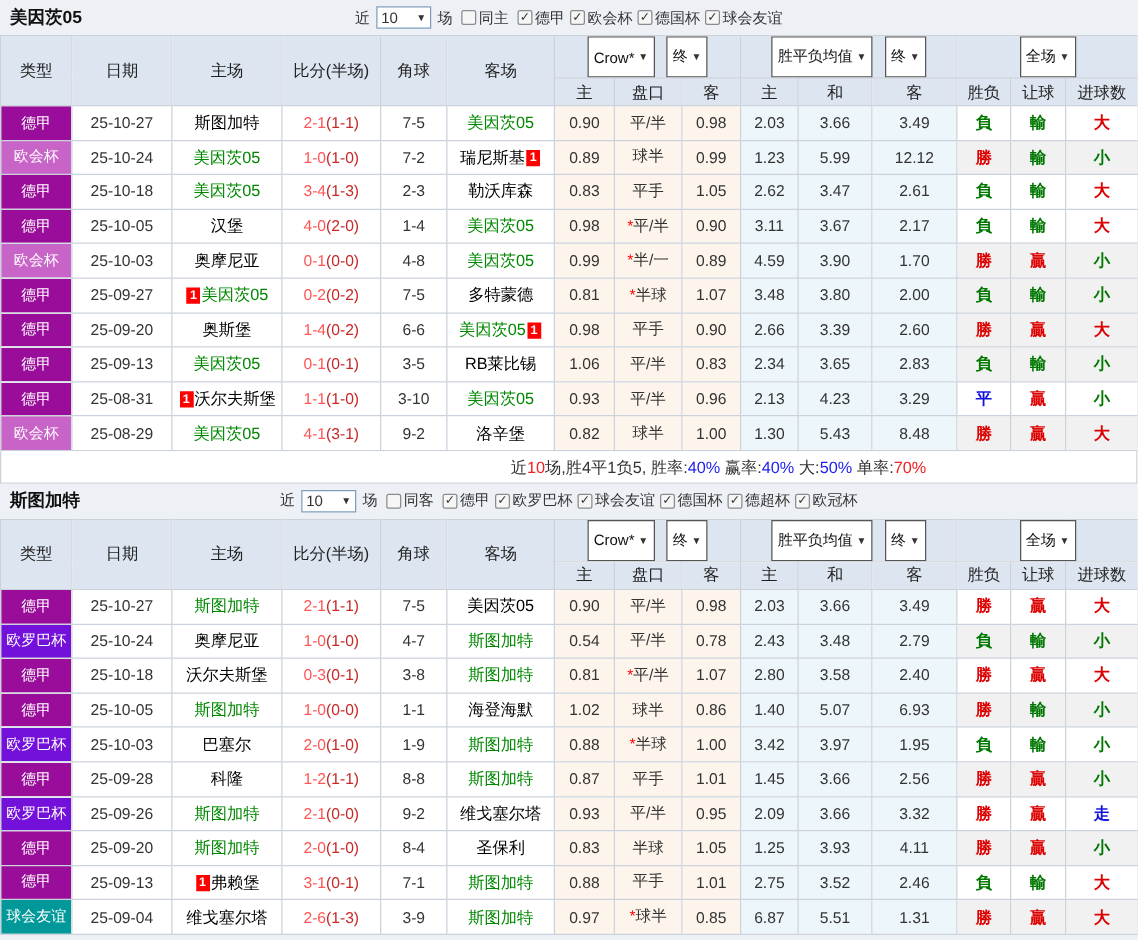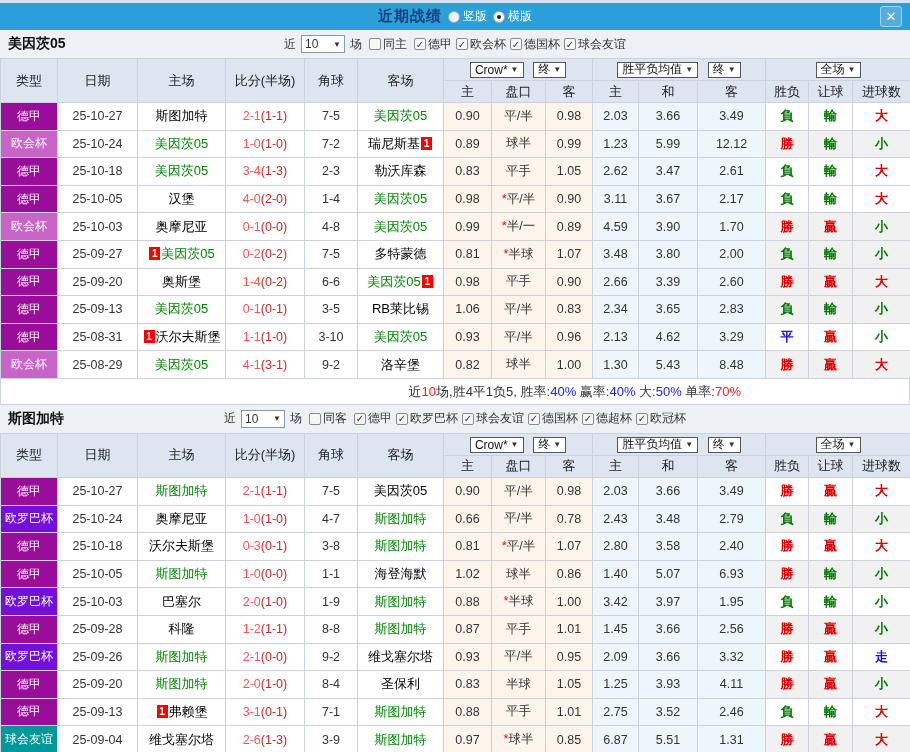--- a/index.html
+++ b/index.html
@@ -59,21 +59,21 @@
 
   
   table.stats-table { width:910px; border-collapse:collapse; table-layout:fixed; background:#fff; }
   table.stats-table th, table.stats-table td {
     border:1px solid #CBD2DC; text-align:center; overflow:hidden; white-space:nowrap;
   }
   thead th { background:#DDE5F0; font-weight:normal; font-size:13px; color:#222; height:22px; }
   thead tr.selects-row th { height:22px; }
   .hdr-select {
     display:inline-flex; align-items:center; justify-content:space-between;
-    height:16px; background:#fff; border:1px solid #555; padding:0 4px; margin:0 3px;
+    height:33px; background:#fff; border:1px solid #555; padding:0 4px; margin:0 3px;
     font-size:12px; color:#111; cursor:pointer; vertical-align:middle;
   }
   tbody td { border-color:#DCDCDC; font-size:13px; height:27.6px; background:#fff; }
   td.type-cell { color:#fff; font-size:12px; border-color:#E6E6E6; }
   td.date-cell { font-size:12.5px; color:#333; }
   td.team-cell { font-size:13px; color:#000; }
   td.team-cell .team.green { color:#008800; }
   .badge {
     display:inline-block; background:#FF0000; color:#fff; font-size:10px; font-weight:bold;
     width:11px; height:13px; line-height:13px; text-align:center; vertical-align:1px; margin:0 1px;
@@ -91,34 +91,20 @@
   
   .summary-row {
     height:26px; background:#fff; border:1px solid #CBD2DC; border-top:none;
     text-align:right; padding-right:168px; font-size:13px; line-height:25px; color:#333;
   }
 </style>
 </head>
 <body>
 
 <div class="window">
-  <div class="titlebar">
-    <span class="title">近期战绩</span>
-    <span class="radio-item">
-      <span class="radio"></span>
-      <span class="radio-label">竖版</span>
-    </span>
-    <span class="radio-item">
-      <span class="radio selected"></span>
-      <span class="radio-label">横版</span>
-    </span>
-    <span class="close-btn">
-      <span>✕</span>
-    </span>
-  </div>
   <div id="sections">
   <section class="team-section">
     <div class="section-header">
       <span class="team-name">美因茨05</span>
       <div class="filters">
         <span>近</span>
         <span class="mini-select">
           <span>10</span>
           <span class="caret">▼</span>
         </span>
@@ -348,21 +334,21 @@
               <td class="type-cell" style="background: rgb(154, 13, 154);">德甲</td>
               <td class="date-cell">25-08-31</td>
               <td class="team-cell"><span class="badge">1</span><span class="team">沃尔夫斯堡</span></td>
               <td class="score-cell"><span class="ft">1-1</span><span class="ht">(1-0)</span></td>
               <td class="corner-cell">3-10</td>
               <td class="team-cell"><span class="team green">美因茨05</span></td>
               <td class="ah-cell">0.93</td>
               <td class="ah-cell">平/半</td>
               <td class="ah-cell">0.96</td>
               <td class="eu-cell">2.13</td>
-              <td class="eu-cell">4.62</td>
+              <td class="eu-cell">4.23</td>
               <td class="eu-cell">3.29</td>
               <td class="res-cell" style="color: rgb(17, 17, 221);">平</td>
               <td class="res-cell" style="color: rgb(221, 0, 0);">贏</td>
               <td class="res-cell" style="color: rgb(0, 119, 0);">小</td>
             </tr>
             <tr>
               <td class="type-cell" style="background: rgb(200, 99, 200);">欧会杯</td>
               <td class="date-cell">25-08-29</td>
               <td class="team-cell"><span class="team green">美因茨05</span></td>
               <td class="score-cell"><span class="ft">4-1</span><span class="ht">(3-1)</span></td>
@@ -501,21 +487,21 @@
               <td class="res-cell" style="color: rgb(221, 0, 0);">贏</td>
               <td class="res-cell" style="color: rgb(221, 0, 0);">大</td>
             </tr>
             <tr>
               <td class="type-cell" style="background: rgb(115, 17, 219);">欧罗巴杯</td>
               <td class="date-cell">25-10-24</td>
               <td class="team-cell"><span class="team">奥摩尼亚</span></td>
               <td class="score-cell"><span class="ft">1-0</span><span class="ht">(1-0)</span></td>
               <td class="corner-cell">4-7</td>
               <td class="team-cell"><span class="team green">斯图加特</span></td>
-              <td class="ah-cell">0.66</td>
+              <td class="ah-cell">0.54</td>
               <td class="ah-cell">平/半</td>
               <td class="ah-cell">0.78</td>
               <td class="eu-cell">2.43</td>
               <td class="eu-cell">3.48</td>
               <td class="eu-cell">2.79</td>
               <td class="res-cell shaded" style="color: rgb(0, 119, 0);">負</td>
               <td class="res-cell shaded" style="color: rgb(0, 119, 0);">輸</td>
               <td class="res-cell shaded" style="color: rgb(0, 119, 0);">小</td>
             </tr>
             <tr>

